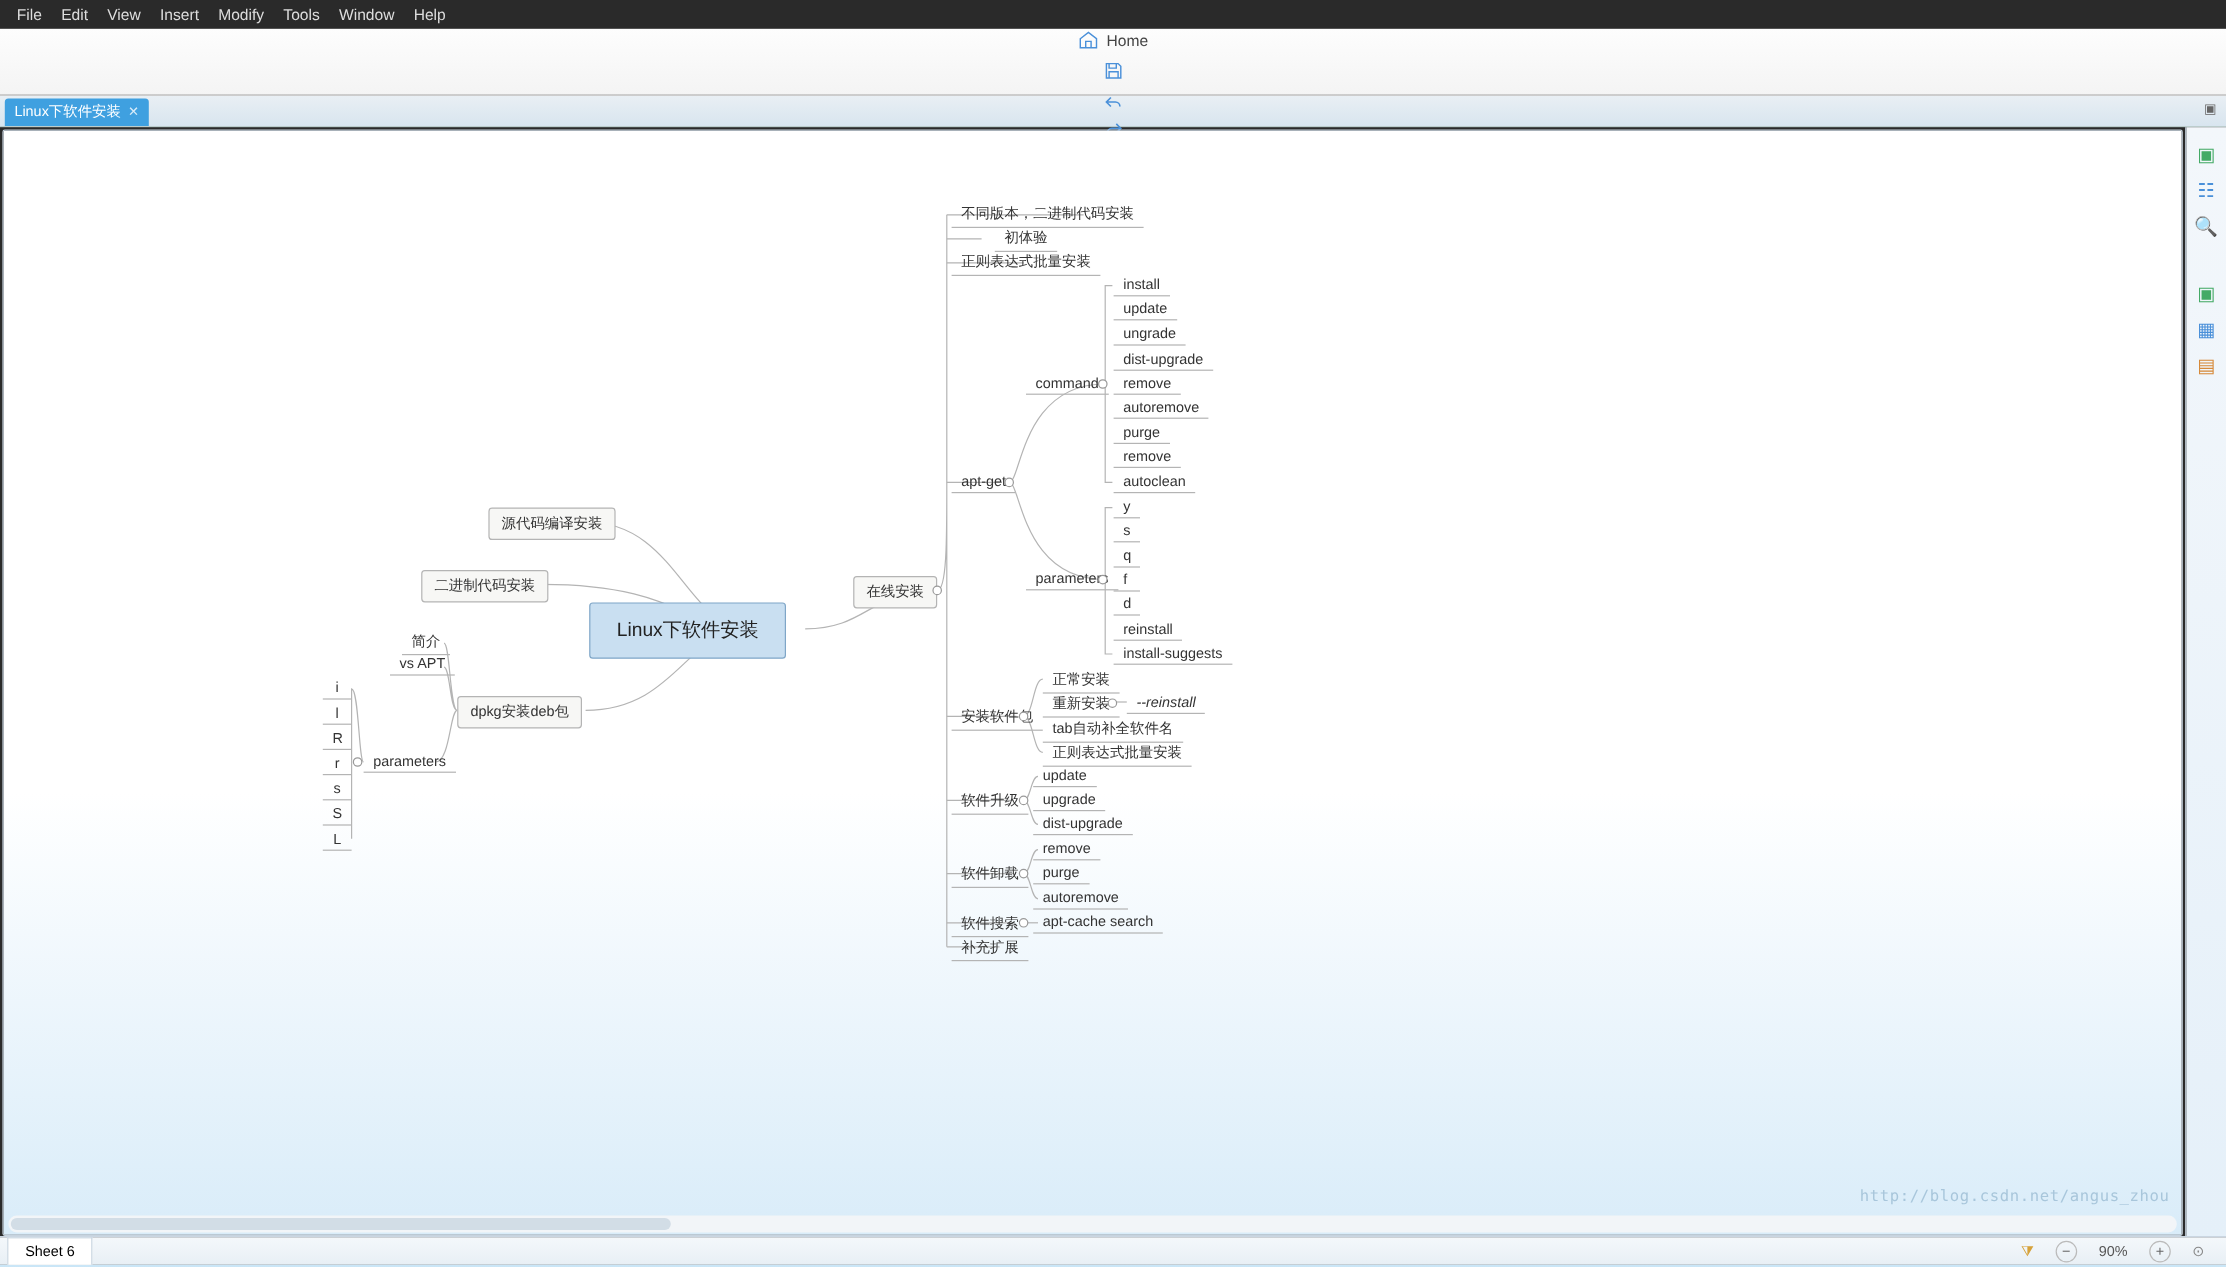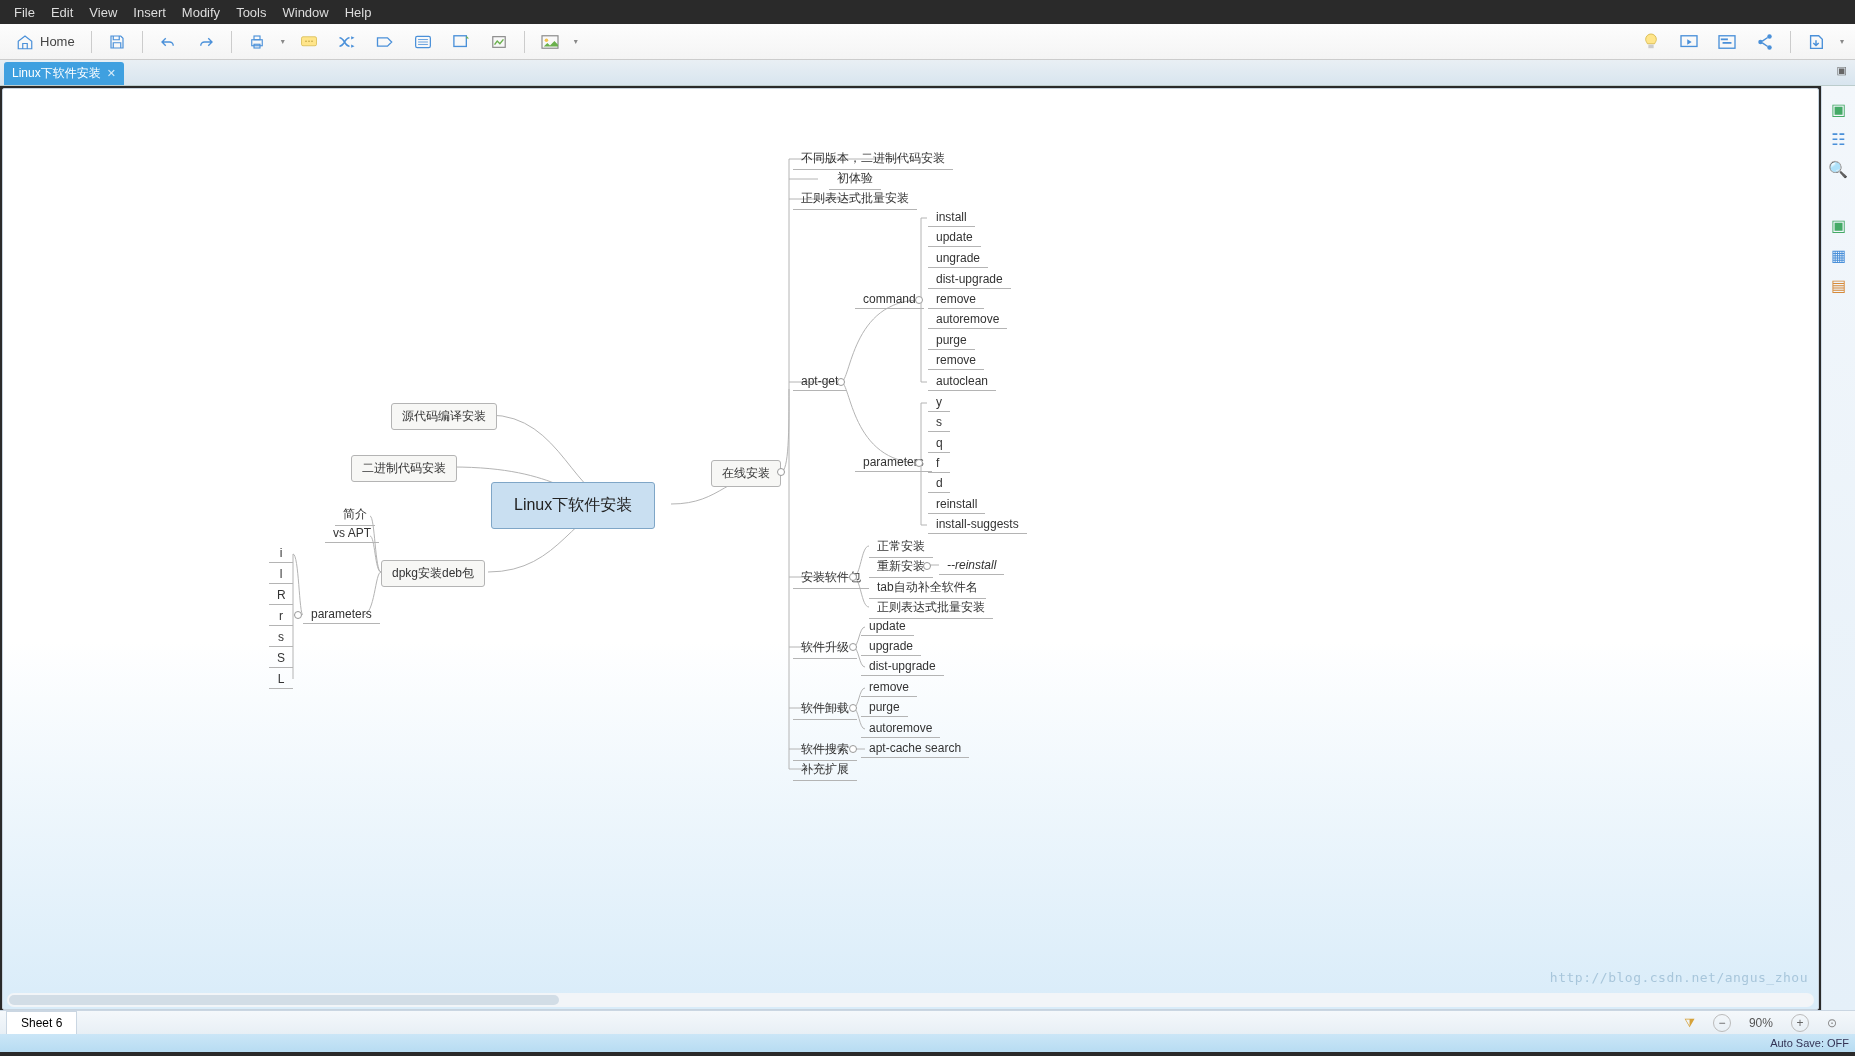--- a/index.html
+++ b/index.html
@@ -3,21 +3,21 @@
 <meta charset="utf-8">
 <style>
 * { margin:0; padding:0; box-sizing:border-box; font-family:"Microsoft YaHei",Arial,sans-serif; }
 body { width:1855px; height:1056px; background:#2a2a2a; overflow:hidden; }
 
 
 .menubar { height:24px; background:#2a2a2a; color:#ddd; display:flex; align-items:center; padding:0 6px; font-size:13px; }
 .menubar span { padding:0 8px; cursor:pointer; }
 
 
-.toolbar { height:36px; background:linear-gradient(#fdfdfd,#f4f4f4); border-bottom:1px solid #ccc; display:flex; align-items:center; padding:0 8px; gap:4px; }
+.toolbar { height:56px; background:linear-gradient(#fdfdfd,#f4f4f4); border-bottom:1px solid #ccc; display:flex; align-items:center; padding:0 8px; gap:4px;flex-direction:column; }
 .tb-btn { width:34px; height:30px; display:flex; align-items:center; justify-content:center; border-radius:3px; cursor:pointer; }
 .tb-sep { width:1px; height:22px; background:#ccc; margin:0 4px; }
 .tb-home { display:flex; align-items:center; gap:6px; padding:0 8px; height:30px; cursor:pointer; border-radius:3px; }
 .tb-home span { font-size:13px; color:#444; }
 .tb-spacer { flex:1; }
 .dd { width:10px; display:flex; justify-content:center; color:#888; font-size:8px; cursor:pointer; }
 
 
 .tabrow { height:26px; background:linear-gradient(#e9eff4,#d8e5ef); border-bottom:1px solid #bcc; display:flex; align-items:stretch; padding-left:4px; }
 .tab { background:#3fa0e0; color:#fff; font-size:12px; padding:0 8px; display:flex; align-items:center; gap:6px; border-top-left-radius:3px; border-top-right-radius:3px; margin-top:2px; cursor:pointer; }
@@ -232,21 +232,21 @@
 
         <path d="M850 558 C 856 558 856 538 862 538 M850 558 C 856 558 856 578 862 578"></path>
 
         <path d="M850 619 C 856 619 856 599 862 599 M850 619 C 856 619 856 640 862 640"></path>
 
         <path d="M850 660 L862 660"></path>
       </svg>
 
       <div class="node center" style="left:488px; top:393px;">Linux下软件安装</div>
 
-      <div class="node" style="left:388px; top:314px;font-family:Liberation Serif, serif;">源代码编译安装</div>
+      <div class="node" style="left:404px; top:314px;font-family:Liberation Serif, serif;">源代码编译安装</div>
       <div class="node" style="left:348px; top:366px;">二进制代码安装</div>
       <div class="node" style="left:378px; top:471px;">dpkg安装deb包</div>
 
       <div class="leaf" style="left:332px; top:415px;">简介</div>
       <div class="leaf" style="left:322px; top:435px;">vs APT</div>
       <div class="leaf" style="left:300px; top:516px;">parameters</div>
       <div class="dot" style="left:291px; top:522px;"></div>
 
       <div class="leaf" style="left:266px; top:455px; width:24px; text-align:center;">i</div>
       <div class="leaf" style="left:266px; top:476px; width:24px; text-align:center;">l</div>

